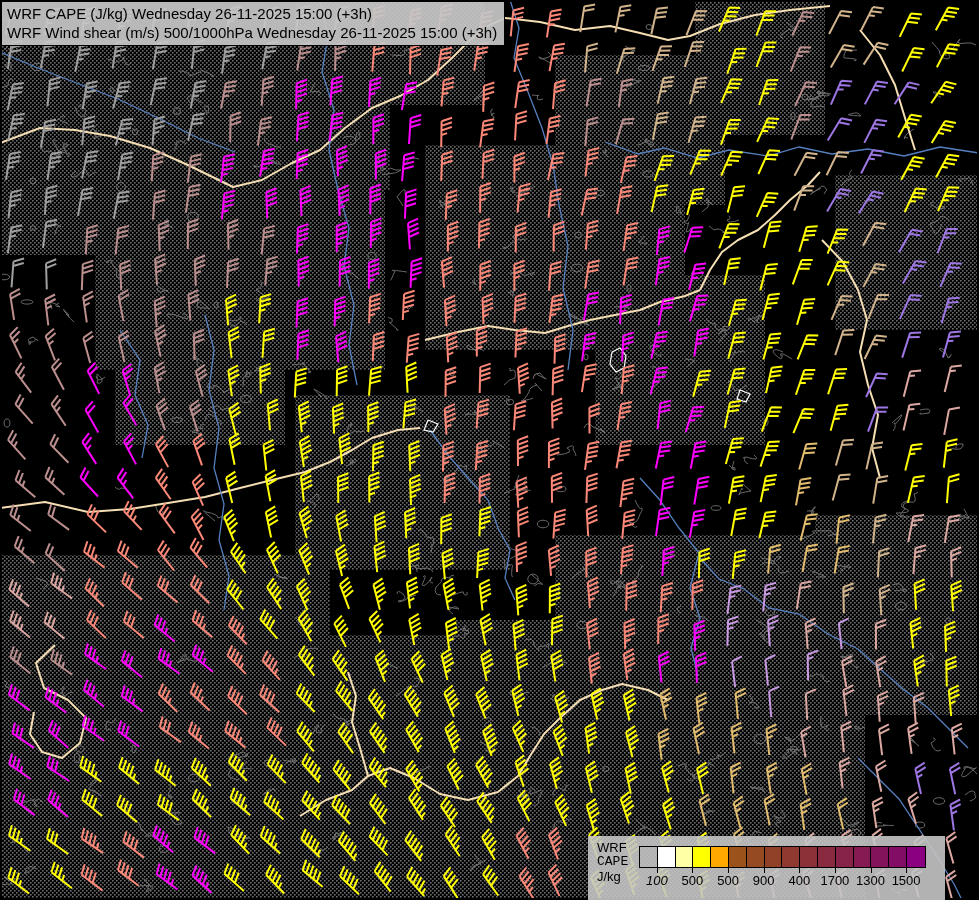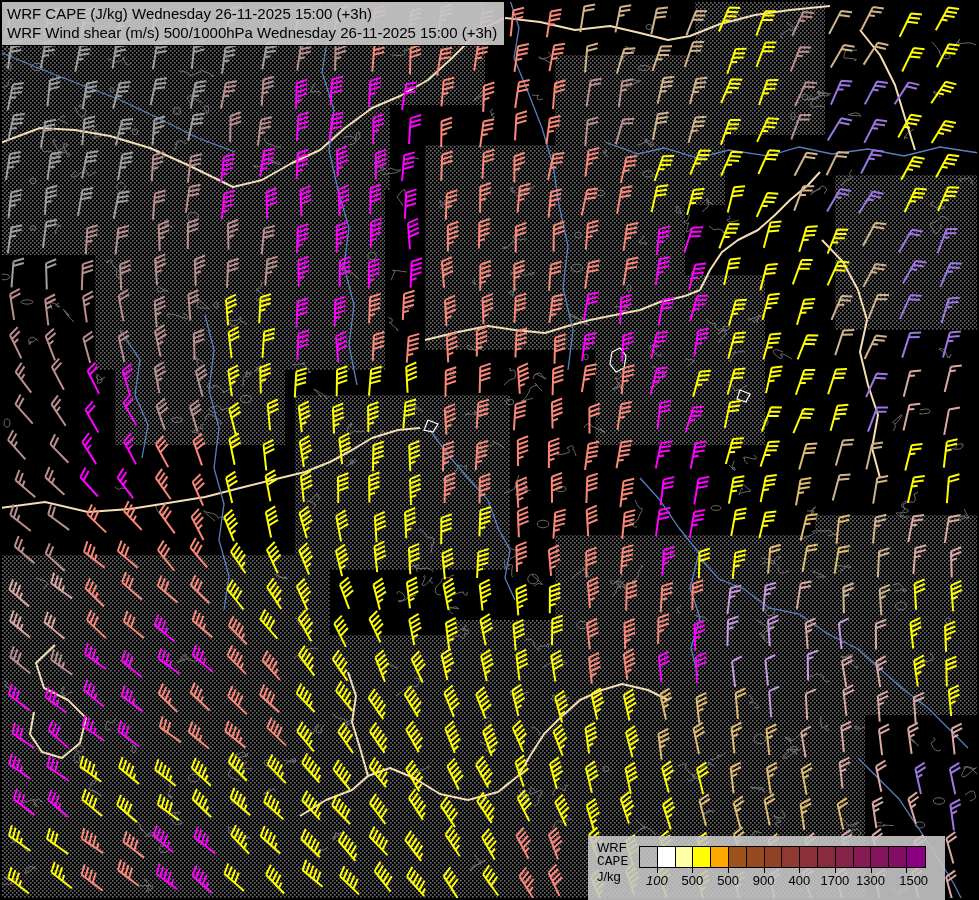--- a/index.html
+++ b/index.html
@@ -1097,17 +1097,17 @@
         <div class="ticklabel" style="left: 118.1px;">500</div>
         <div class="tick" style="left: 175.7px;"></div>
         <div class="ticklabel" style="left: 153.7px;">900</div>
         <div class="tick" style="left: 211.3px;"></div>
         <div class="ticklabel" style="left: 189.3px;">400</div>
         <div class="tick" style="left: 246.9px;"></div>
         <div class="ticklabel" style="left: 224.9px;">1700</div>
         <div class="tick" style="left: 282.5px;"></div>
         <div class="ticklabel" style="left: 260.5px;">1300</div>
         <div class="tick" style="left: 318.1px;"></div>
-        <div class="ticklabel" style="left: 296.1px; text-align: right;">1500</div>
+        <div class="ticklabel" style="left: 296.1px;">1500</div>
       </div>
   </div>
 
 </div>
 
 </body></html>

